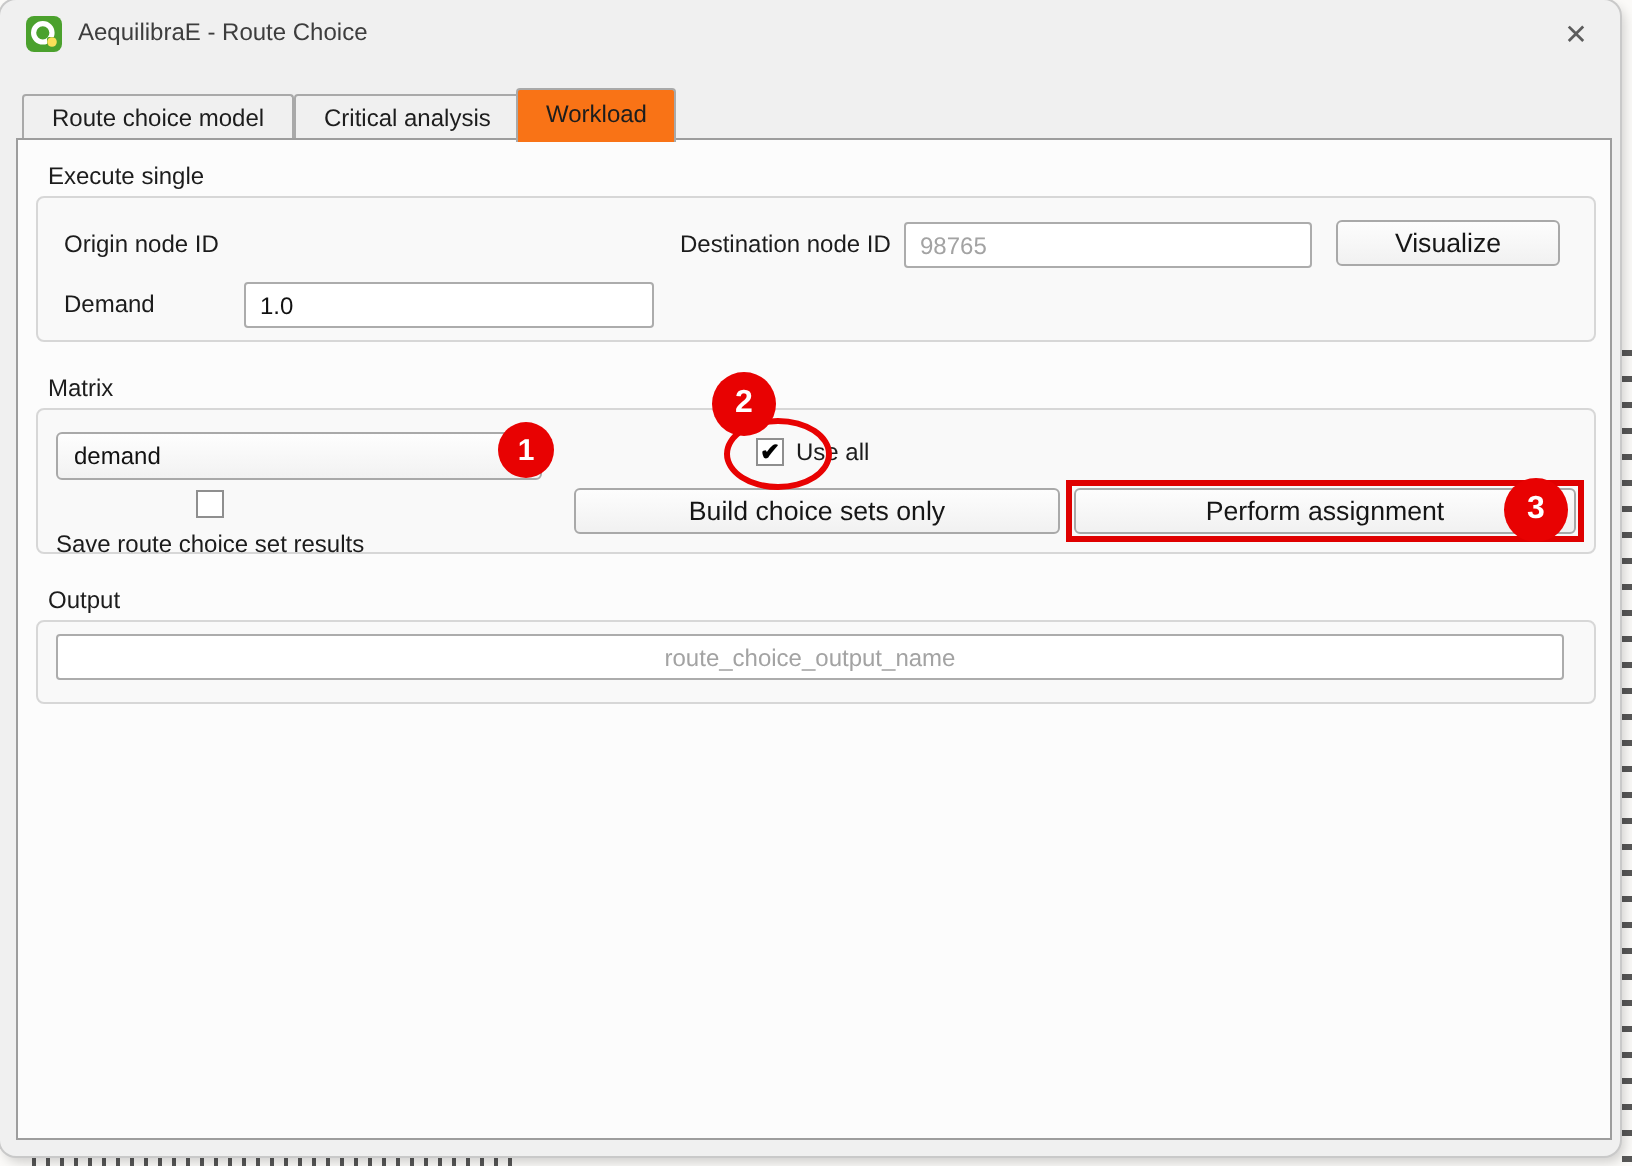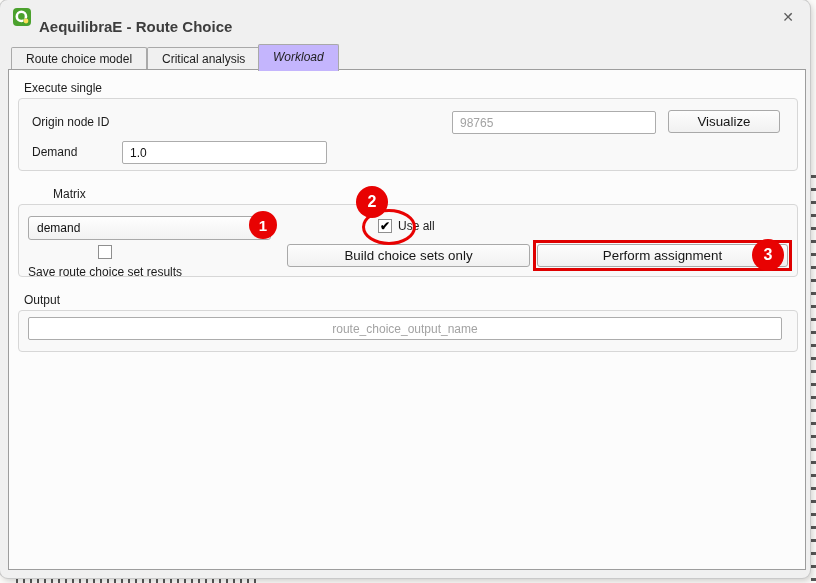--- a/index.html
+++ b/index.html
@@ -26,39 +26,39 @@
   
   .window {
     position:absolute; left:0; top:0; width:810px; height:578px;
     background:#f0f0f0;
     border-radius:8px;
     box-shadow:0 0 0 1px #c9c9c9, 2px 3px 6px rgba(0,0,0,.18);
   }
   .titlebar { position:absolute; left:0; top:0; right:0; height:34px; }
   .app-icon { position:absolute; left:13px; top:8px; width:18px; height:18px; }
   .title-text {
-    position:absolute; left:39px; top:10px; height:34px; line-height:33px;
-    color:#3d3d3d; font-size:15px;font-weight:bold;
+    position:absolute; left:39px; top:0; height:34px; line-height:33px;
+    color:#3d3d3d; font-size:12px;
   }
   .close-btn {
     position:absolute; right:10px; top:6px; width:24px; height:22px;
     text-align:center; line-height:22px; font-size:14px; color:#5c5c5c; cursor:pointer;
   }
   
   .tabs { position:absolute; left:11px; top:44px; height:26px; }
   .tab {
     position:absolute; top:3px; height:23px; line-height:22px;
     padding:0 14px; background:#f0f0f0;
     border:1px solid #a9a9a9; border-bottom:none;
     border-top-left-radius:2px; border-top-right-radius:2px;
     color:#1d1d1d; white-space:nowrap; cursor:pointer;
   }
   .tab.active {
     top:0; height:27px; line-height:25px;
-    background:#c4b5fd; z-index:5;font-style:italic;
+    background:#f97316; z-index:5;
   }
   
   .pane {
     position:absolute; left:8px; top:69px; width:798px; height:501px;
     background:#fcfcfc; border:1px solid #9d9d9d;
   }
   .group-label { position:absolute; color:#1c1c1c; }
   .group-box {
     position:absolute; background:#f9f9f9;
     border:1px solid #d7d7d7; border-radius:4px;
@@ -134,28 +134,29 @@
     <span class="tab active" style="left:247px;">Workload</span>
   </div>
 
   <div class="pane"></div>
 
   <span class="group-label" style="left:24px; top:81px;">Execute single</span>
   <div class="group-box" style="left:18px; top:98px; width:780px; height:73px;"></div>
 
   <span class="fld-label" style="left:32px; top:111px;">Origin node ID</span>
 
+  <span class="fld-label" style="left:340px; top:111px;">Destination node ID</span>
   <input class="txt" style="left: 452px; top: 111px; width: 204px;" placeholder="98765">
 
   <button class="btn" style="left:668px; top:110px; width:112px;">Visualize</button>
 
   <span class="fld-label" style="left:32px; top:141px;">Demand</span>
   <input class="txt" style="left: 122px; top: 141px; width: 205px;" value="1.0">
 
-  <span class="group-label" style="left:24px; top:187px;margin-left:29px;">Matrix</span>
+  <span class="group-label" style="left:24px; top:187px;">Matrix</span>
   <div class="group-box" style="left:18px; top:204px; width:780px; height:73px;"></div>
 
   <div class="combo" style="left:28px; top:216px; width:243px;">demand</div>
 
   <div class="chk-row" style="left:378px; top:219px;">
     <span class="chk">✔</span>
     <span class="chk-label">Use all</span>
   </div>
 
   <div class="chk-row" style="left:28px; top:245px;flex-direction:column;">

